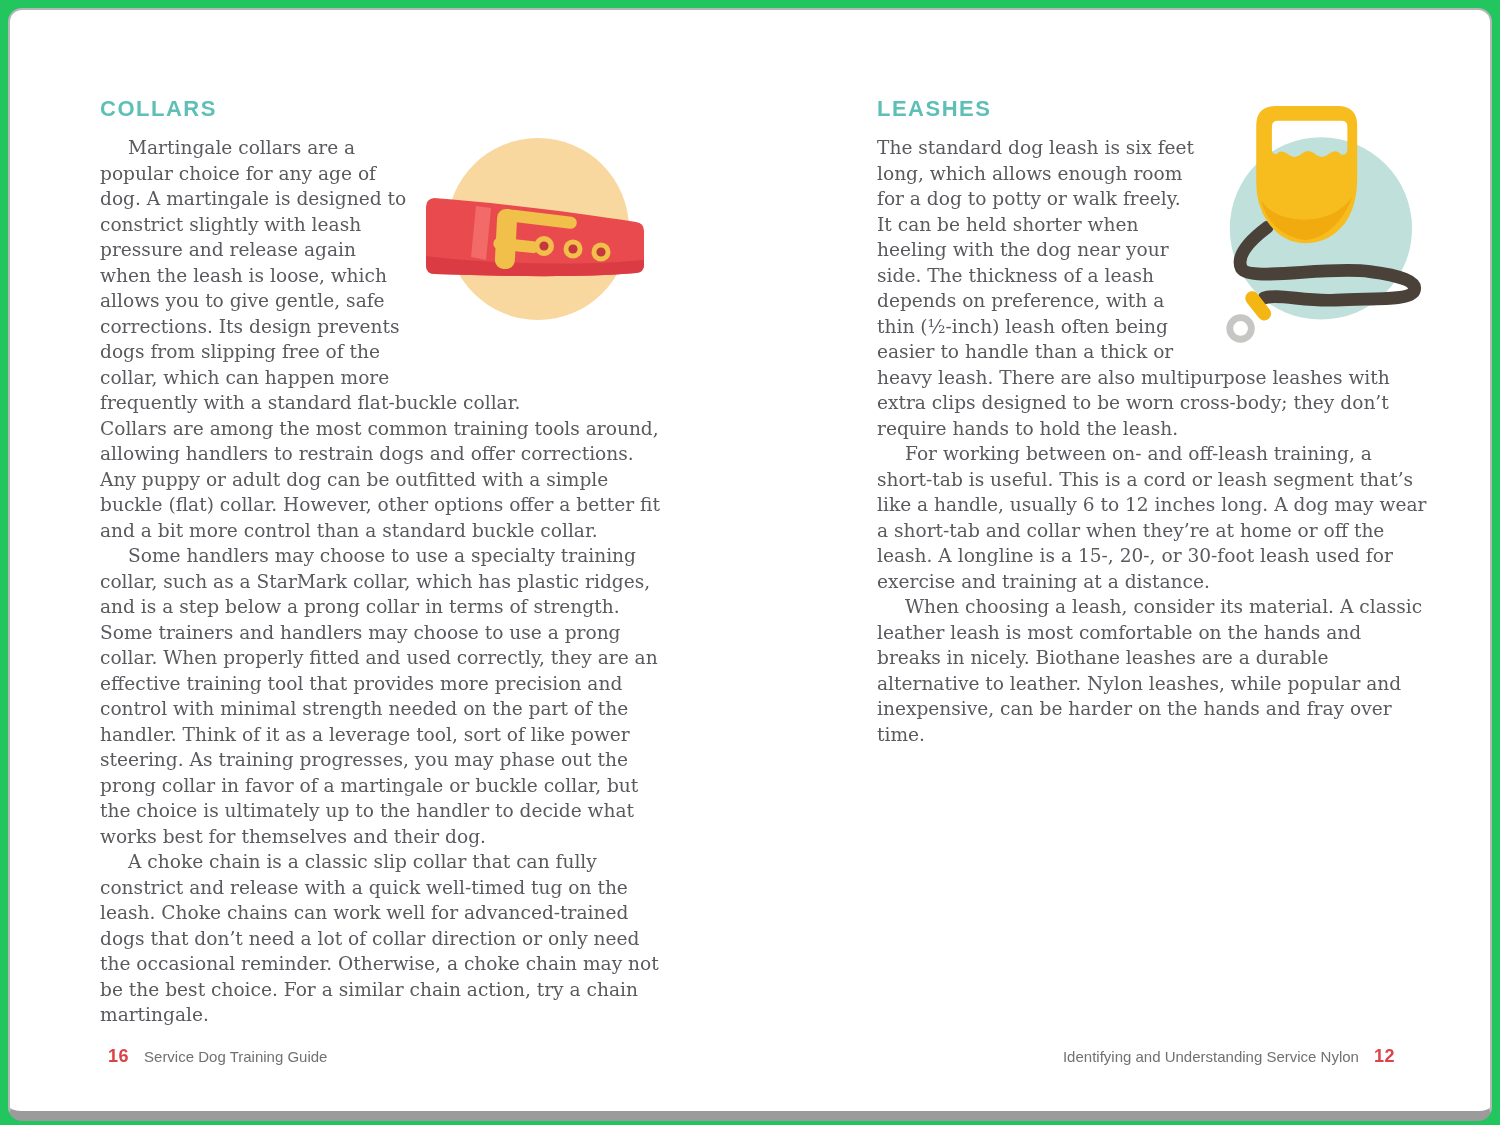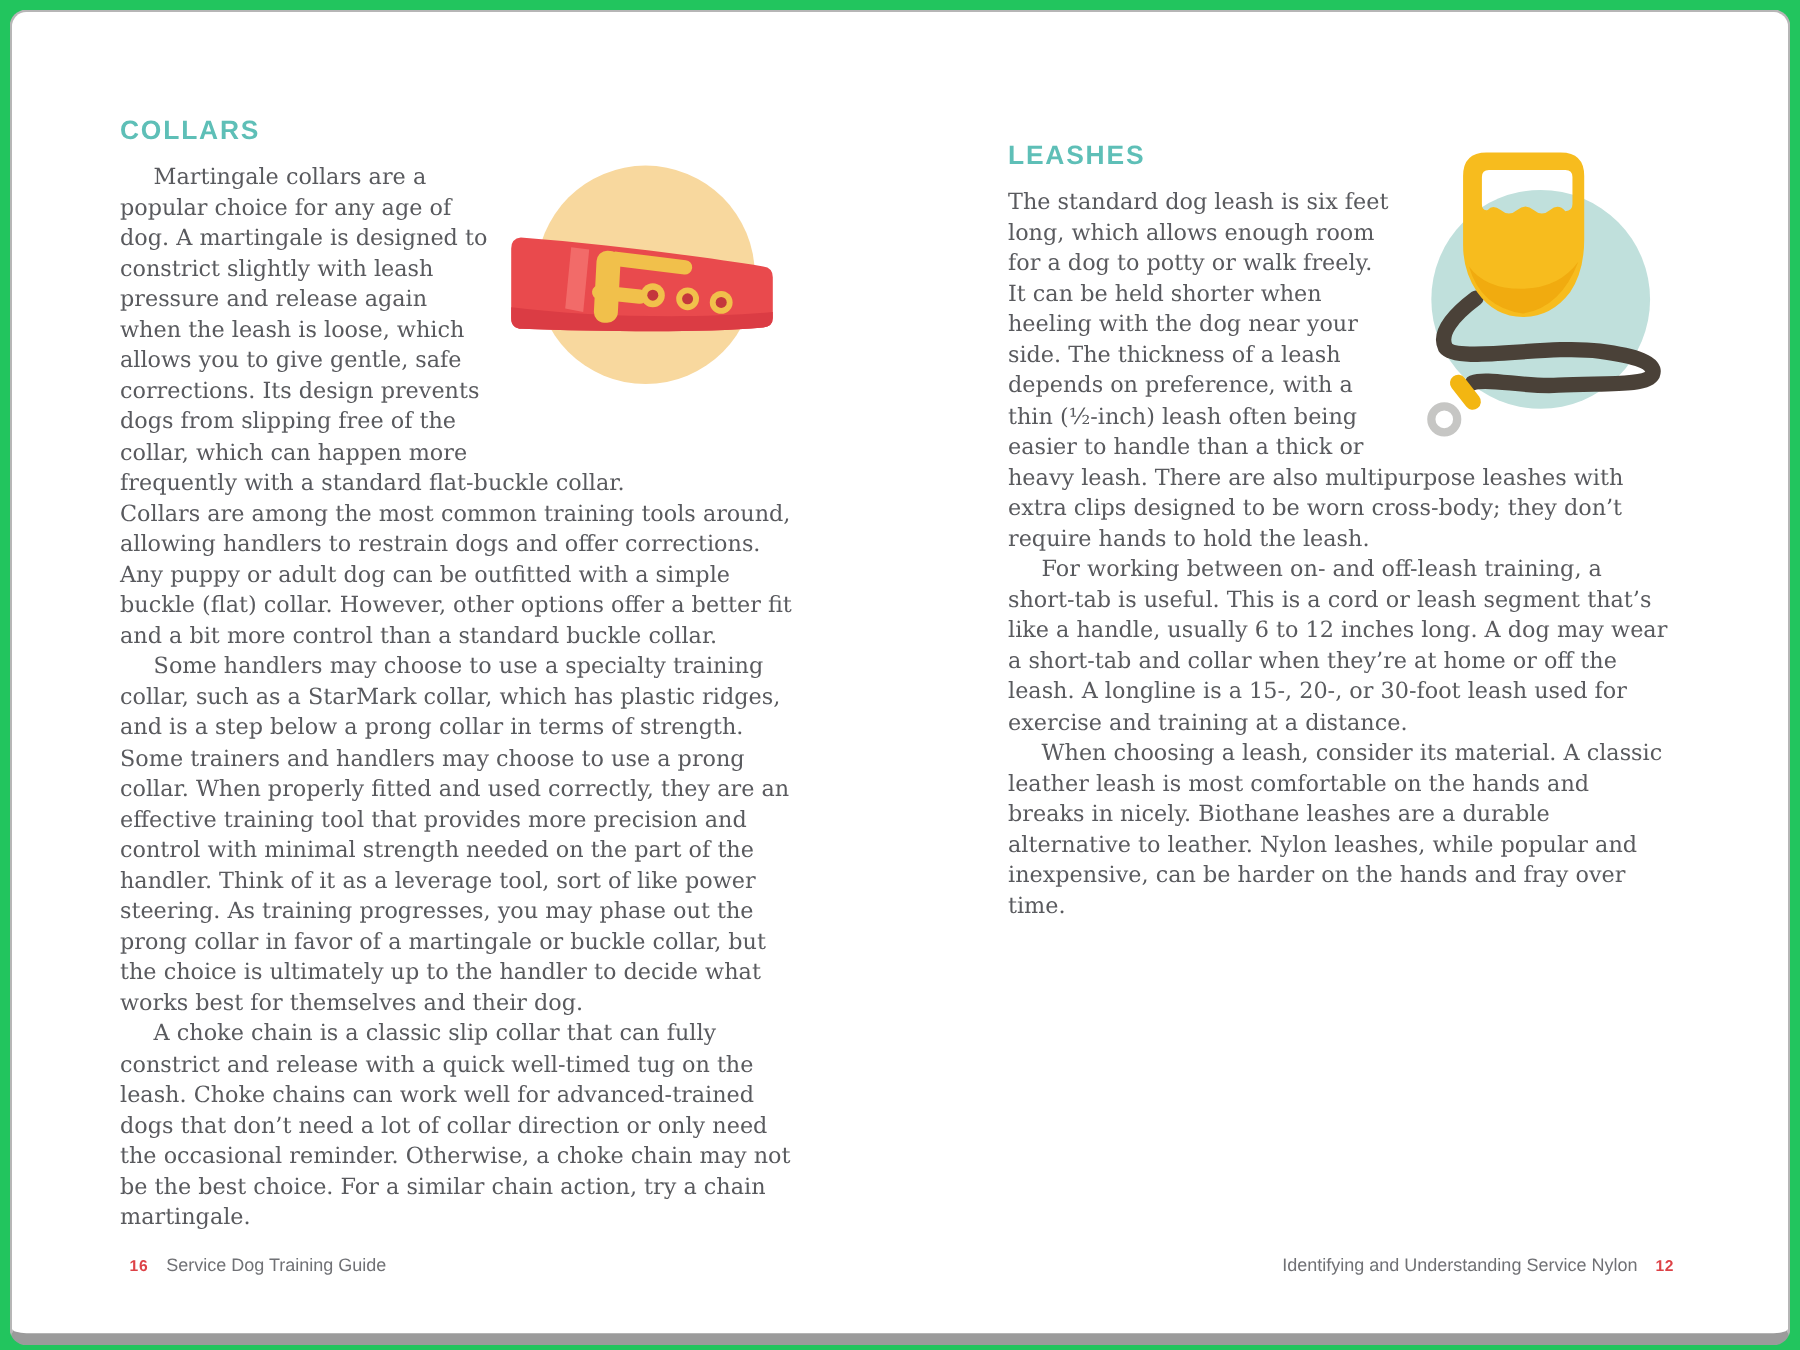--- a/index.html
+++ b/index.html
@@ -3,34 +3,34 @@
 <meta charset="utf-8">
 <style>
   html,body{margin:0;padding:0;background:#ffffff;}
   .stage{position:relative;width:1500px;height:1125px;background:#22c55e;overflow:hidden;
          font-family:"DejaVu Serif", serif;}
   .book{position:absolute;left:8px;top:8px;right:8px;bottom:4px;background:#ffffff;
         border:2px solid #b6b6b6;border-bottom:10px solid #9b9b9b;border-radius:14px;}
   .column{position:absolute;top:86px;color:#595a5e;font-size:18.6px;line-height:25.5px;
           text-align:left;}
   .column.left{left:90px;width:572px;}
-  .column.right{left:830px;width:550px;margin-top:21px;}
+  .column.right{left:867px;width:550px;}
   .heading{font-family:"Liberation Sans", sans-serif;font-weight:bold;font-size:22px;
            letter-spacing:1.5px;color:#5ebfb7;margin:0 0 13px 0;line-height:26px;}
   p.body-par{margin:0;}
   p.indent{text-indent:28px;}
   .illu{float:right;}
   .illu.collar-illu{width:252px;height:224px;margin:0 0 8px 10px;}
   .illu.leash-illu{width:220px;height:230px;margin:-30px 0 10px 12px;}
   .illu svg{display:block;overflow:visible;}
   .footer{position:absolute;top:1036px;font-family:"Liberation Sans", sans-serif;
           font-size:15px;color:#707175;display:flex;align-items:baseline;gap:15px;}
   .footer.left{left:98px;}
   .footer.right{right:95px;}
-  .pagenum{font-weight:bold;font-size:13px;color:#dd4247;letter-spacing:.5px;text-align:center;}
+  .pagenum{font-weight:bold;font-size:18px;color:#dd4247;letter-spacing:.5px;text-align:center;}
 </style>
 </head>
 <body>
 
 <div class="stage">
   <div class="book">
 
     <div class="column left">
       <h2 class="heading">COLLARS</h2>
 

